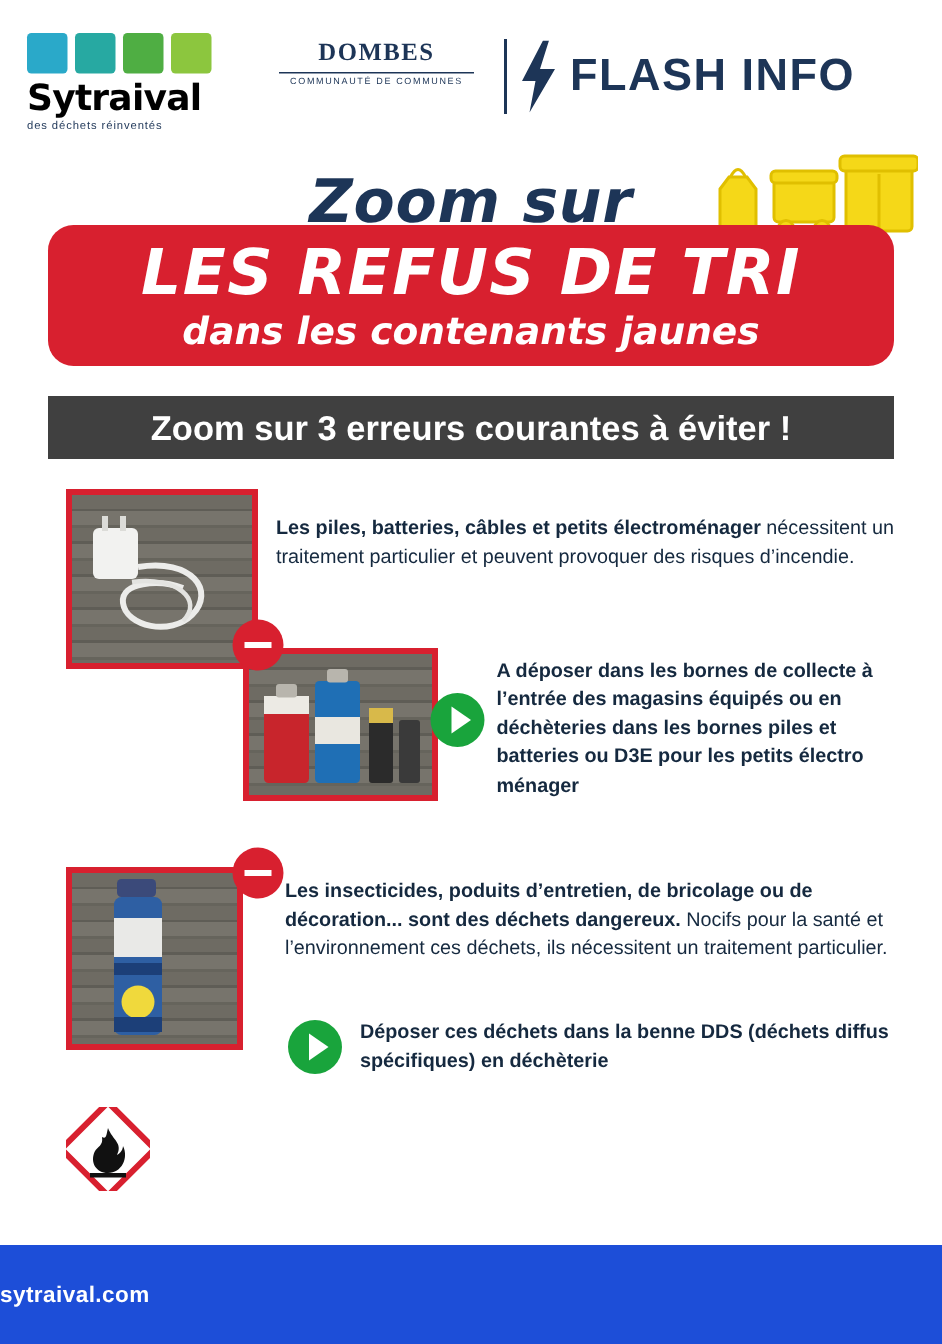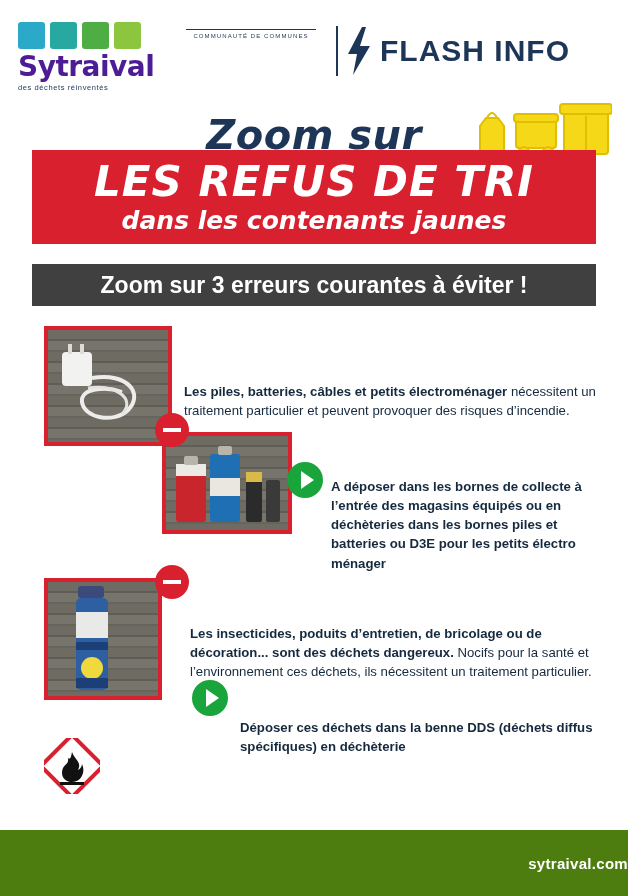--- a/index.html
+++ b/index.html
@@ -28,21 +28,21 @@
   .logo-squares { display: flex; gap: 5px; margin-bottom: 4px; }
   .logo-squares span {
     display: block; width: 27px; height: 27px; border-radius: 3px;
   }
   .sq1 { background: #2aa9c9; }
   .sq2 { background: #27a9a2; }
   .sq3 { background: #4fae43; }
   .sq4 { background: #8cc63e; }
   .logo-word {
     font-family: "DejaVu Sans", sans-serif;
-    font-weight: bold; font-size: 28px; color: #4c1d95;
+    font-weight: bold; font-size: 24px; color: #000000;
     letter-spacing: -0.5px; line-height: 1;
   }
   .logo-tag {
     font-size: 7.5px; color: #1d3557; letter-spacing: 0.6px; margin-top: 2px;
   }
 
   .logo-dombes {
     position: absolute; left: 176px; top: 26px;
     width: 150px; text-align: center; color: #1d3557;
   }
@@ -87,20 +87,21 @@
     font-size: 40px; color: #1d3557;
     letter-spacing: 0.5px;
   }
   .red-band {
     position: absolute; top: 150px; left: 32px;
     width: 564px; height: 94px;
     background: #d8202f;
     display: flex; flex-direction: column;
     align-items: center; justify-content: center;
     color: #ffffff;
+    border-radius: 17px;
   }
   .red-band .l1 {
     font-family: "DejaVu Sans", sans-serif;
     font-weight: bold; font-style: italic;
     font-size: 42px; letter-spacing: 1px; line-height: 1;
   }
   .red-band .l2 {
     font-family: "DejaVu Sans", sans-serif;
     font-weight: bold; font-style: italic;
     font-size: 25px; margin-top: 5px; line-height: 1;
@@ -164,42 +165,41 @@
   }
   .arrow-1 { left: 287px; top: 462px; }
   .arrow-2 { left: 192px; top: 680px; }
 
   .txt {
     position: absolute;
     font-family: "Liberation Sans", sans-serif;
     color: #15293f;
     font-size: 13.2px;
     line-height: 1.45;
-    margin-top: 40px;
   }
   .txt b { font-weight: bold; }
 
   .t1 { left: 184px; top: 342px; width: 420px; }
   .t2 { left: 331px; top: 437px; width: 265px; font-weight: bold; }
   .t3 { left: 190px; top: 584px; width: 412px; }
   .t4 { left: 240px; top: 678px; width: 360px; font-weight: bold; }
   .t5 { left: 110px; top: 750px; width: 492px; }
 
   
   .picto {
     position: absolute; left: 44px; top: 738px;
     width: 56px; height: 56px;
   }
 
   
   .footer {
     position: absolute; left: 0; bottom: 0;
     width: 628px; height: 66px;
-    background: #4d7c0f;
-    display: flex; align-items: center; justify-content: flex-end;
+    background: #1d4ed8;
+    display: flex; align-items: center; justify-content: flex-start;
   }
   .footer span {
     color: #ffffff; font-size: 15px; font-weight: bold;
     letter-spacing: 0.3px;
   }
 </style>
 </head>
 <body>
 
 <div class="page">
@@ -211,20 +211,21 @@
         <span class="sq1"></span>
           <span class="sq2"></span>
           <span class="sq3"></span>
           <span class="sq4"></span>
       </div>
       <div class="logo-word">Sytraival</div>
       <div class="logo-tag">des déchets réinventés</div>
     </div>
 
     <div class="logo-dombes">
+      <div class="l1">DOMBES</div>
       <div class="dombes-rule"></div>
       <div class="l3">COMMUNAUTÉ DE COMMUNES</div>
     </div>
 
     <div class="flash-wrap">
       <div class="flash-divider"></div>
       <svg class="flash-bolt" viewBox="0 0 26 48">
         <polygon points="16,0 2,27 11,27 7,48 24,19 14,19 20,0" fill="#1d3557"></polygon>
       </svg>
       <div class="flash-title">FLASH INFO</div>

